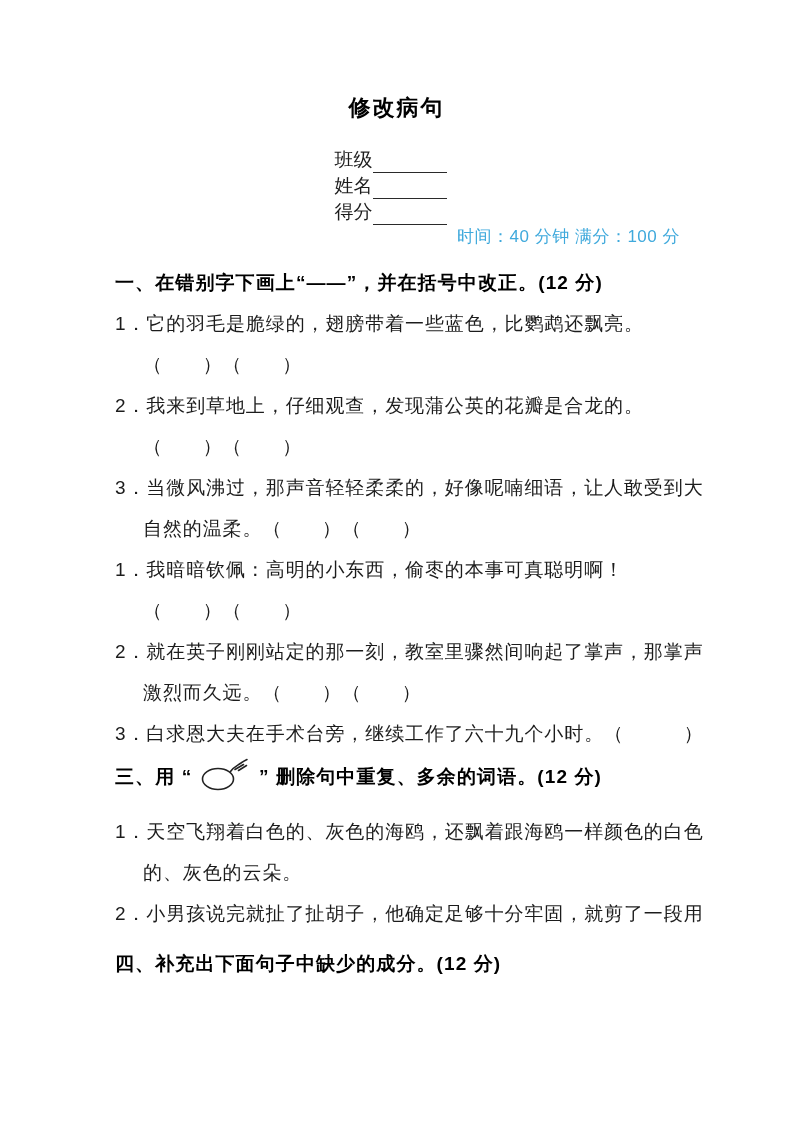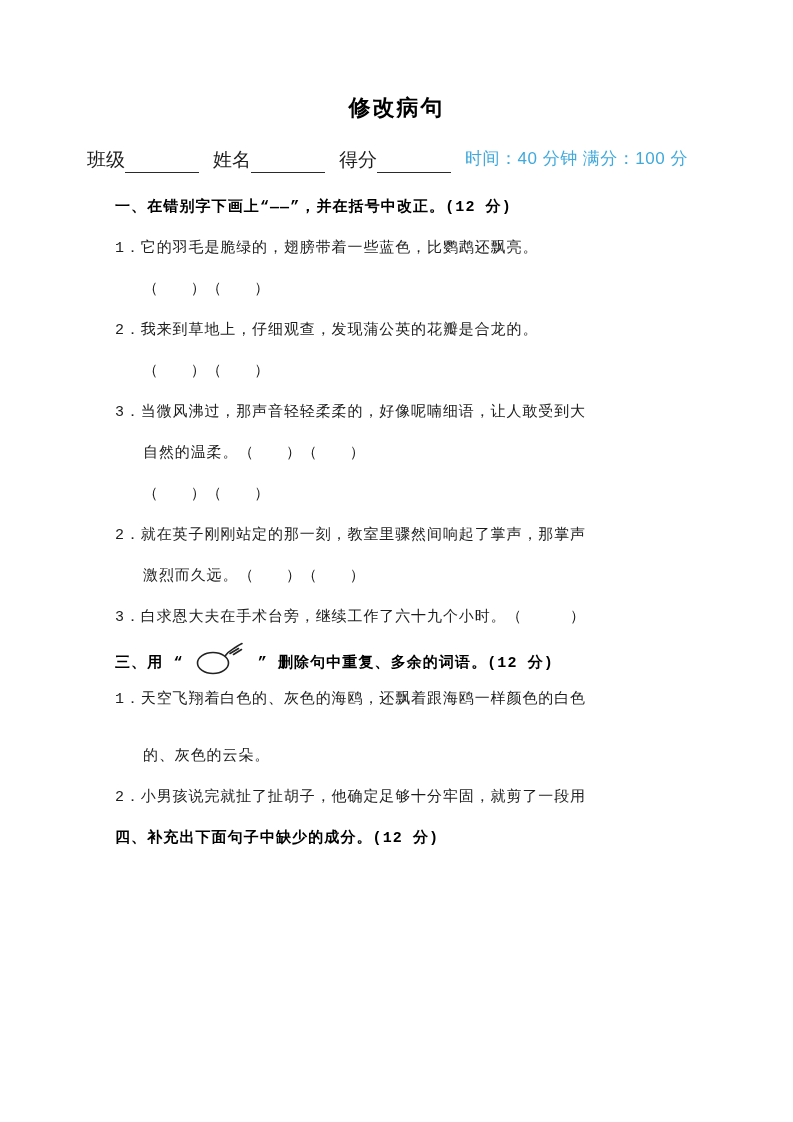--- a/index.html
+++ b/index.html
@@ -13,45 +13,45 @@
   .title {
     padding-top:93px;
     text-align:center;
     font-size:22px;
     font-weight:bold;
     letter-spacing:2px;
     color:#000;
   }
 
   .info-row {
-    margin:24px 113px 0 87px;
+    margin:24px 113px 0 115px;
     font-size:19px;
     display:flex;
-    align-items:flex-start;
+    align-items:center;
     white-space:nowrap;
+    flex-direction:column;
   }
   .info-group { display:flex; align-items:flex-end; margin-right:14px; }
   .blank {
     display:inline-block;
     width:74px; height:20px;
     border-bottom:1.4px solid #2a2a2a;
   }
   .time-note {
     margin-left:auto;
     font-size:17px;
     letter-spacing:0.5px;
   }
 
   .body-lines { margin:14px 0 0 115px; }
   .line {
     height:41px; line-height:41px;
-    font-size:15px;
+    font-size:19px;
     letter-spacing:0.9px;
     white-space:nowrap;
-    font-family:Liberation Mono, monospace;
   }
   .line.heading { font-weight:bold; letter-spacing:1.1px; color:#000; }
   .line.cont, .line.answer { padding-left:28px; }
   
   .body-lines .line:nth-child(14) { margin-top:16px; }
   .body-lines .line:nth-child(17) { margin-top:9px; }
 
   .del-mark { vertical-align:-9px; margin:0 1px; }
   .del-mark path, .del-mark ellipse { stroke:#222; stroke-width:1.6; fill:none; stroke-linecap:round; }
 </style>
@@ -79,20 +79,21 @@
   </div>
 
   <div class="body-lines">
       <div class="line heading">一、在错别字下画上“——”，并在括号中改正。(12 分)</div>
       <div class="line item">1．它的羽毛是脆绿的，翅膀带着一些蓝色，比鹦鹉还飘亮。</div>
       <div class="line answer">（　　）（　　）</div>
       <div class="line item">2．我来到草地上，仔细观查，发现蒲公英的花瓣是合龙的。</div>
       <div class="line answer">（　　）（　　）</div>
       <div class="line item">3．当微风沸过，那声音轻轻柔柔的，好像呢喃细语，让人敢受到大</div>
       <div class="line cont">自然的温柔。（　　）（　　）</div>
+      <div class="line item">1．我暗暗钦佩：高明的小东西，偷枣的本事可真聪明啊！</div>
       <div class="line answer">（　　）（　　）</div>
       <div class="line item">2．就在英子刚刚站定的那一刻，教室里骤然间响起了掌声，那掌声</div>
       <div class="line cont">激烈而久远。（　　）（　　）</div>
       <div class="line item">3．白求恩大夫在手术台旁，继续工作了六十九个小时。（　　　）</div>
       <div class="line heading"><span>三、用 “</span>
     <svg class="del-mark" width="52" height="38" viewBox="0 0 52 38" xmlns="http://www.w3.org/2000/svg">
       <ellipse cx="18" cy="25" rx="15.5" ry="10.5"></ellipse>
       <path d="M30.5,17.5 C33.5,13 37.5,11.5 41,9 C43,7.5 45,6.5 47,5.5"></path>
       <path d="M35,15.5 L43.5,10.5"></path>
       <path d="M38.5,16.5 L46.5,11.5"></path>

